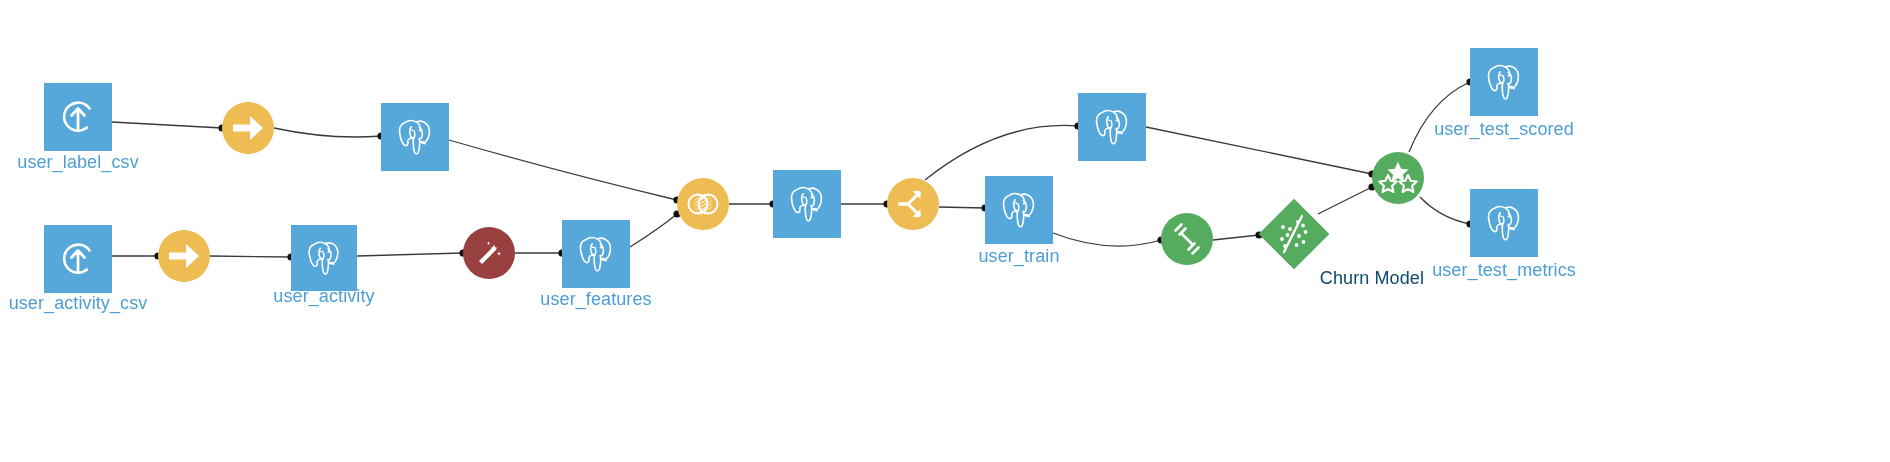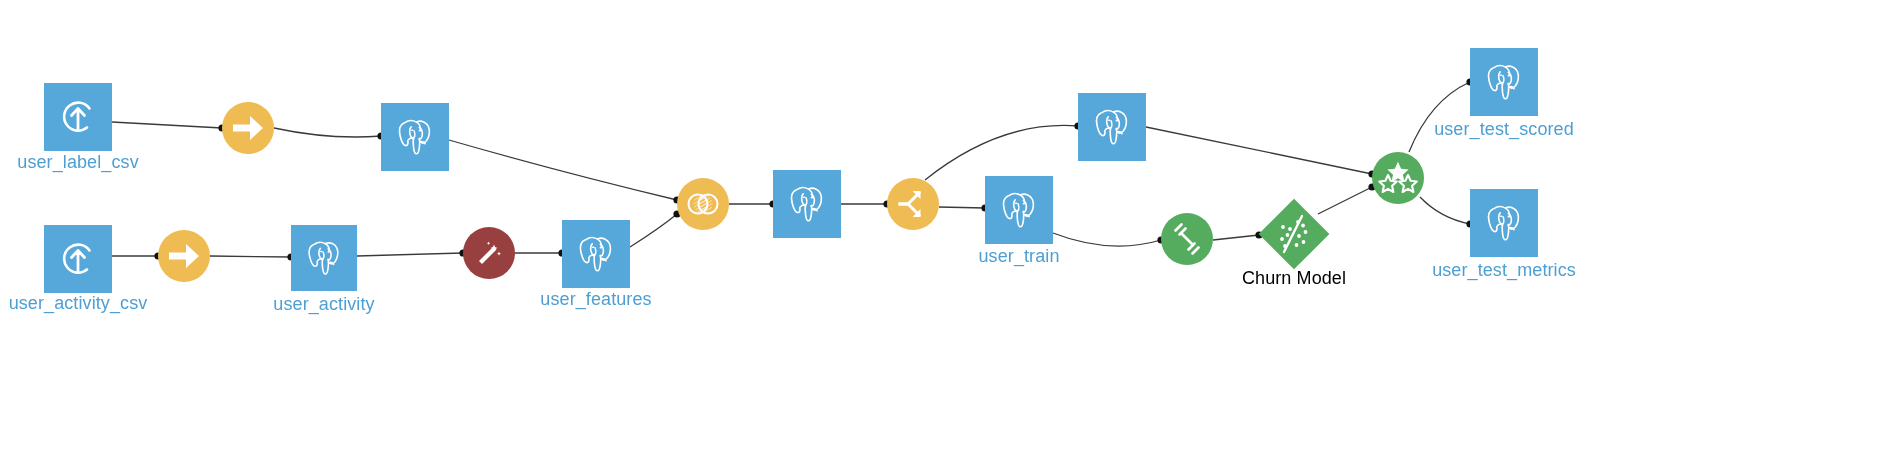--- a/index.html
+++ b/index.html
@@ -70,21 +70,21 @@
   .node-label {
     position: absolute;
     width: 260px;
     text-align: center;
     font-size: 18px;
     line-height: 15px;
     white-space: nowrap;
     letter-spacing: 0.1px;
   }
   .label-blue  { color: #4d9fd3; }
-  .label-green { color: #000000; }
+  .label-green { color: #0c4a6e; text-align: right; }
 </style>
 </head>
 <body>
 
 <div id="canvas">
 
   <svg id="edges" viewBox="0 0 1890 462" width="1890" height="462">
     <g class="gl" fill="none" stroke="#3a3a3a" stroke-width="1.3">
 
       <path d="M112,122 L222,128"></path>
@@ -211,21 +211,21 @@
           <path d="M28.5 14 C31 15.5 32 19 31.5 22.5 C31 25 30 26.5 28.5 26"></path>
           <path d="M22.5 24.5 C22 27 22 31 22.5 35 C23 39 24 41.5 25.5 41.5 C27 41.5 28 39 28.5 35 C29 31 29 27.5 28.5 25.5"></path>
           <path d="M17 27 C18.5 25 21 25 22.5 26"></path>
           <path d="M29 29 C31 28.5 33.5 29.5 34.5 31"></path>
           <path d="M20.5 17 L21.5 17"></path>
           <path d="M28.5 17.5 L29.5 17.5"></path>
         </g>
       </svg>
     </div>
   </div>
-  <div class="node-label label-blue" style="left:194px;top:297px;">user_activity</div>
+  <div class="node-label label-blue" style="left:194px;top:289px;">user_activity</div>
 
   <div class="node" style="left:463px;top:227px;width:52px;height:52px;">
     <div class="node-shape circ circ-red" style="width:52px;height:52px;">
       <svg width="32" height="32" viewBox="0 0 32 32">
         <path d="M7 26 L21.5 11.5 L24.5 14.5 L10 29 Z" fill="#ffffff" transform="translate(-1,-2)"></path>
         <path d="M21 7.5 L22 10 L24.5 11 L22 12 L21 14.5 L20 12 L17.5 11 L20 10 Z" fill="#ffffff"></path>
         <path d="M26 14.5 L26.6 16 L28 16.6 L26.6 17.2 L26 18.7 L25.4 17.2 L24 16.6 L25.4 16 Z" fill="#ffffff"></path>
         <path d="M15.5 4.5 L16 5.8 L17.3 6.3 L16 6.8 L15.5 8.1 L15 6.8 L13.7 6.3 L15 5.8 Z" fill="#ffffff"></path>
       </svg>
     </div>

